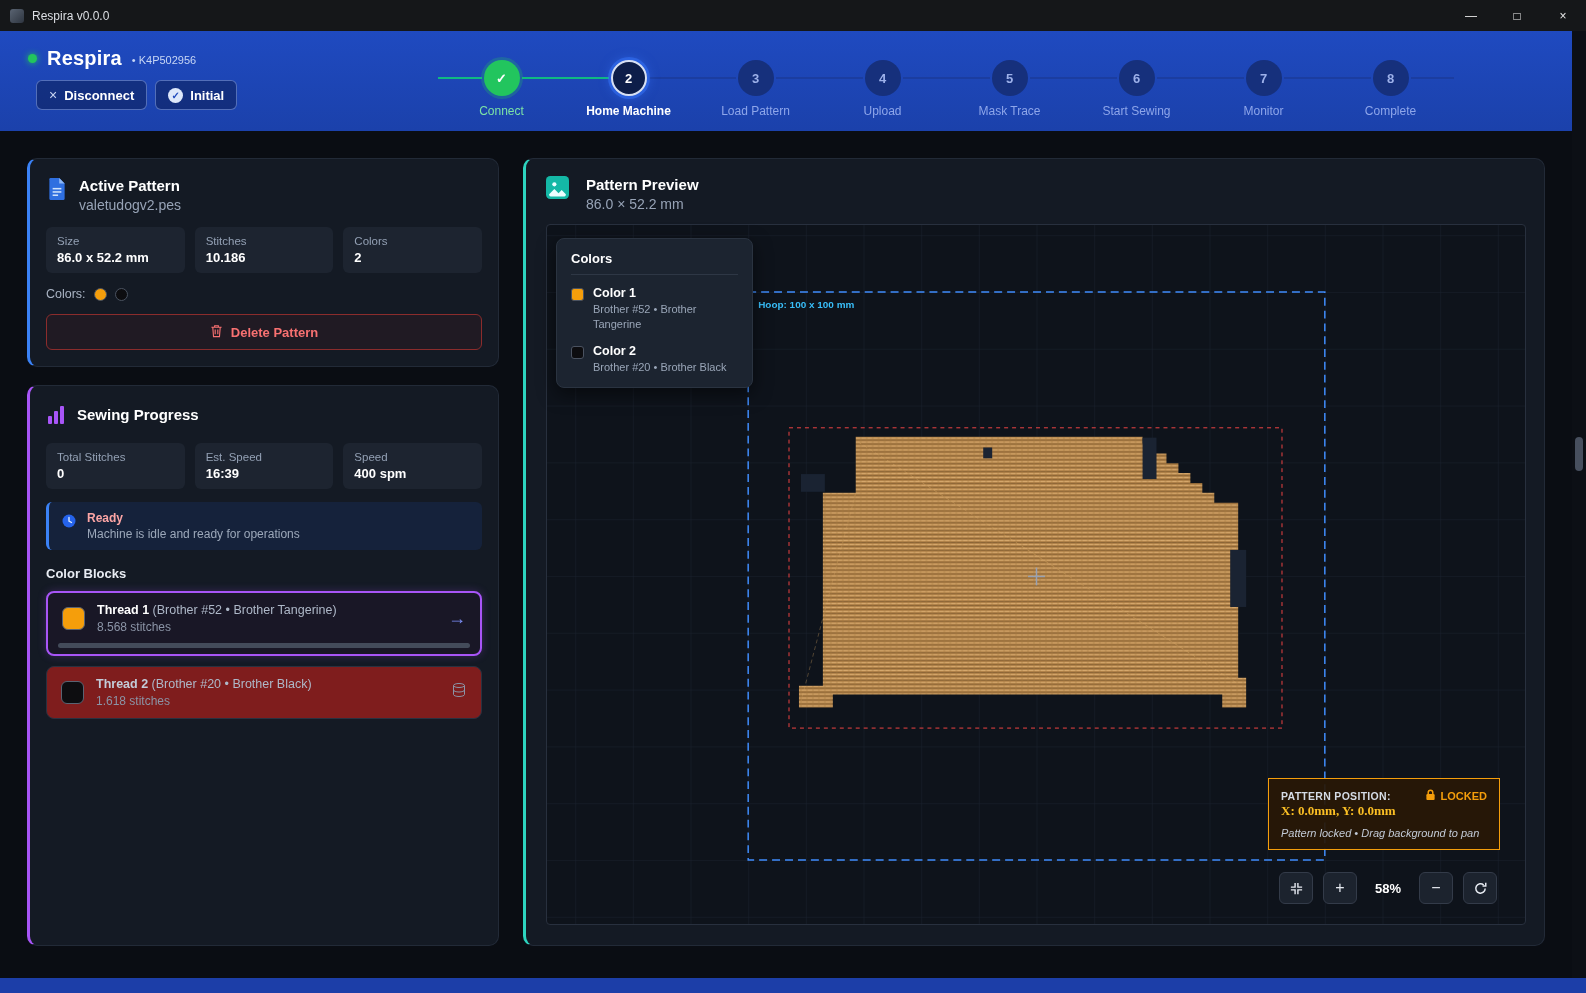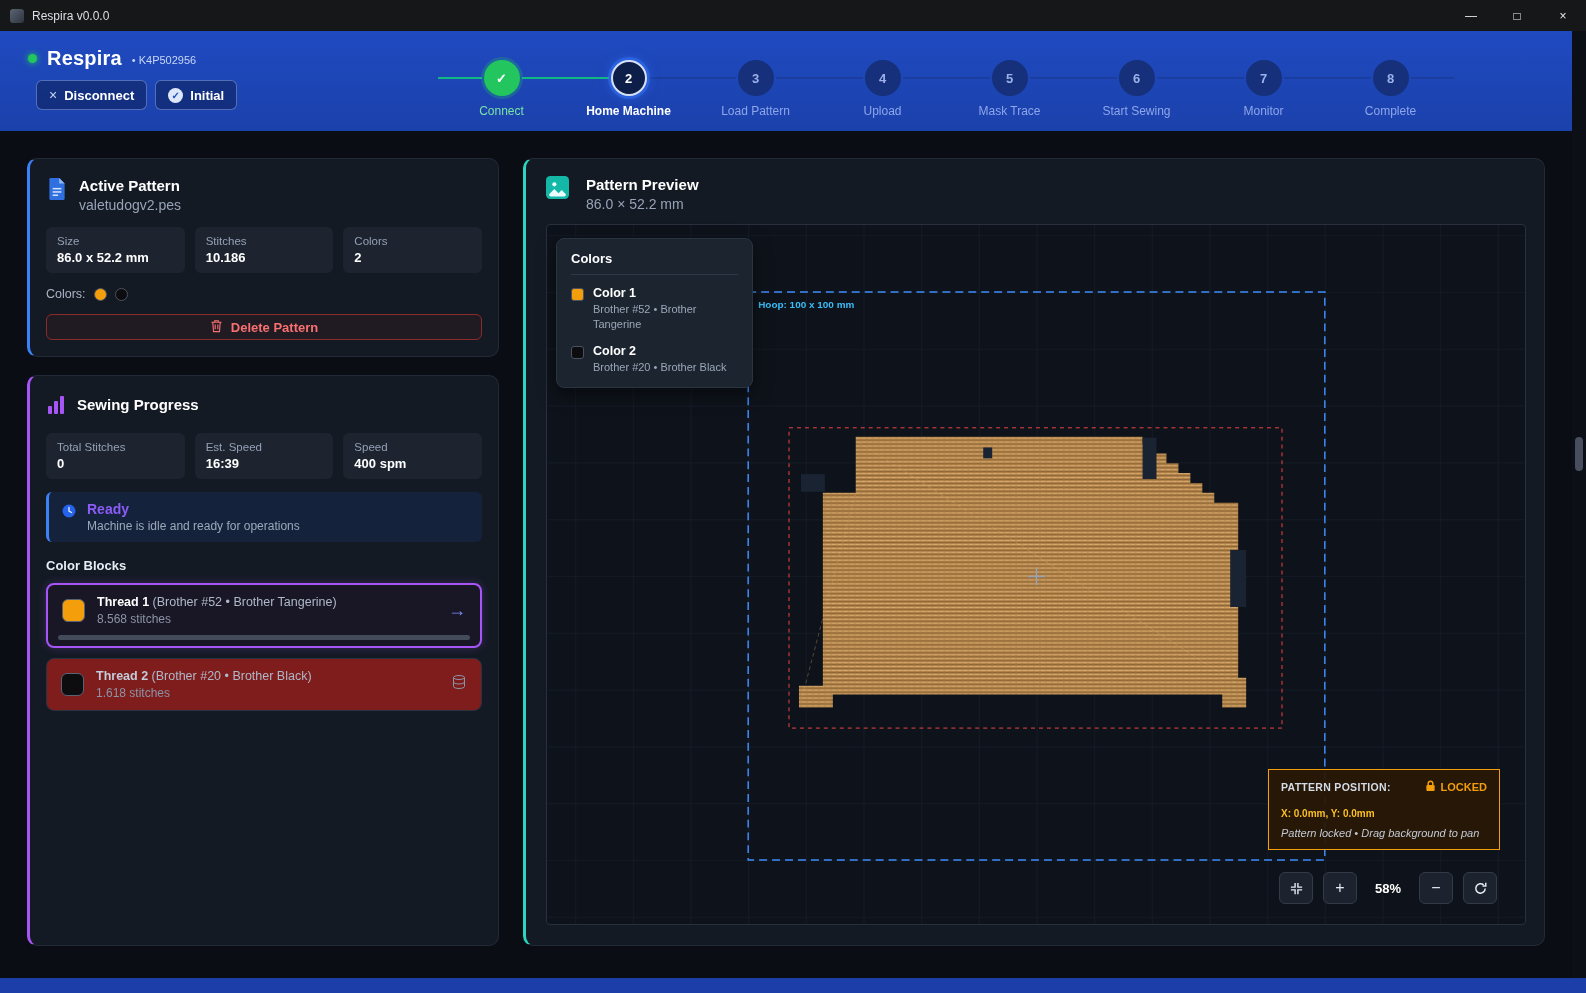--- a/index.html
+++ b/index.html
@@ -49,23 +49,23 @@
   .card-sew { border-left:3px solid #a855f7; padding:18px 16px; flex:1; }
   .card-head { display:flex; align-items:flex-start; gap:11px; }
   .card-title { font-size:15px; font-weight:bold; color:#fff; }
   .card-sub { font-size:14px; color:#97a3b6; margin-top:3px; }
   .stats { display:flex; gap:10px; margin-top:14px; }
   .stat { flex:1; background:#1d2430; border-radius:6px; padding:8px 11px; }
   .stat-label { font-size:11.5px; color:#93a0b4; }
   .stat-value { font-size:13px; font-weight:bold; color:#fff; margin-top:3px; }
   .colors-row { display:flex; align-items:center; gap:8px; margin-top:14px; font-size:12.5px; color:#aab4c4; }
   .dot { width:13px; height:13px; border-radius:50%; border:1px solid #4a5260; }
-  .delete-btn { margin-top:13px; width:100%; height:26px; display:flex; align-items:center; justify-content:center; gap:8px; background:rgba(127,29,29,.12); border:1px solid #8b2c2c; border-radius:6px; color:#f87171; font-size:13px; font-weight:600; cursor:pointer; }
+  .delete-btn { margin-top:13px; width:100%; height:36px; display:flex; align-items:center; justify-content:center; gap:8px; background:rgba(127,29,29,.12); border:1px solid #8b2c2c; border-radius:6px; color:#f87171; font-size:13px; font-weight:600; cursor:pointer; }
   .ready { margin-top:13px; background:#15223b; border-left:3px solid #3b82f6; border-radius:6px; padding:9px 12px; display:flex; gap:10px; align-items:flex-start; }
-  .ready-title { font-size:14px; font-weight:bold; color:#8b5cf6; }
+  .ready-title { font-size:12px; font-weight:bold; color:#fca5a5; }
   .ready-desc { font-size:12px; color:#9ca8ba; margin-top:2px; }
   .cb-label { margin-top:16px; font-size:13px; font-weight:bold; color:#e8ecf3; }
   .thread { position:relative; margin-top:10px; border-radius:8px; padding:10px 14px; display:flex; align-items:center; gap:12px; cursor:pointer; }
   .thread.active { border:2px solid #a855f7; background:#191726; padding-bottom:20px; box-shadow:0 0 8px rgba(168,85,247,.25); }
   .thread.idle { border:1px solid #2a3140; background:#7f1d1d; }
   .swatch { width:23px; height:23px; border-radius:6px; border:1px solid #5a6372; flex:none; }
   .thread-name { font-size:12.5px; color:#fff; }
   .thread-name b { font-weight:bold; }
   .thread.idle .thread-name { color:#c3ccd9; }
   .thread-detail { font-weight:normal; color:#aeb8c8; }
@@ -85,21 +85,21 @@
   .cp-title { font-size:13px; font-weight:bold; color:#fff; padding-bottom:8px; border-bottom:1px solid #2e3745; }
   .cp-item { display:flex; gap:9px; margin-top:11px; }
   .cp-swatch { width:13px; height:13px; border-radius:3px; border:1px solid #4a5260; margin-top:2px; flex:none; }
   .cp-name { font-size:12.5px; font-weight:bold; color:#fff; }
   .cp-desc { font-size:11px; color:#9aa6b8; line-height:1.4; margin-top:2px; max-width:142px; }
 
   .pos-overlay { position:absolute; right:25px; bottom:74px; width:232px; background:rgba(40,24,5,.93); border:1.5px solid #f59e0b; border-radius:0; padding:10px 12px; z-index:3; }
   .po-row1 { display:flex; align-items:center; justify-content:space-between; }
   .po-title { font-size:10.5px; font-weight:bold; letter-spacing:.3px; color:#d5dce6; }
   .po-lock { display:flex; align-items:center; gap:5px; font-size:11px; font-weight:bold; color:#f59e0b; }
-  .po-coords { margin-top:14px; font-size:10px; font-weight:bold; color:#fbbf24; }
+  .po-coords { margin-top:0; font-size:13px; font-weight:bold; color:#fbbf24;font-family:Liberation Serif, serif; }
   .po-hint { margin-top:8px; font-size:11px; font-style:italic; color:#c2cad6; }
 
   .zoombar { position:absolute; right:28px; bottom:20px; display:flex; align-items:center; gap:10px; z-index:3; }
   .zbtn { width:34px; height:32px; background:#1c232e; border:1px solid #333b49; border-radius:6px; color:#e5e9f0; display:flex; align-items:center; justify-content:center; font-size:16px; cursor:pointer; }
   .zlevel { width:42px; text-align:center; font-size:13px; font-weight:bold; color:#fff; }
 
   
   .footer { position:absolute; left:0; right:0; bottom:0; height:15px; background:#1c3ea8; }
   .scrollbar { position:absolute; right:0; top:31px; bottom:15px; width:14px; background:#0c0f15; }
   .scroll-thumb { position:absolute; top:406px; left:3px; width:8px; height:34px; border-radius:4px; background:#474f5e; cursor:pointer; }

